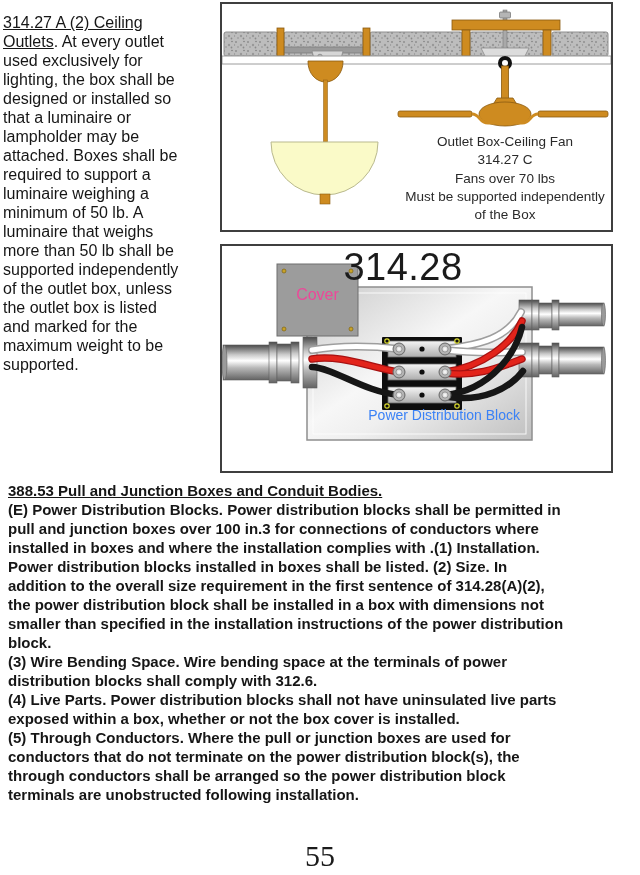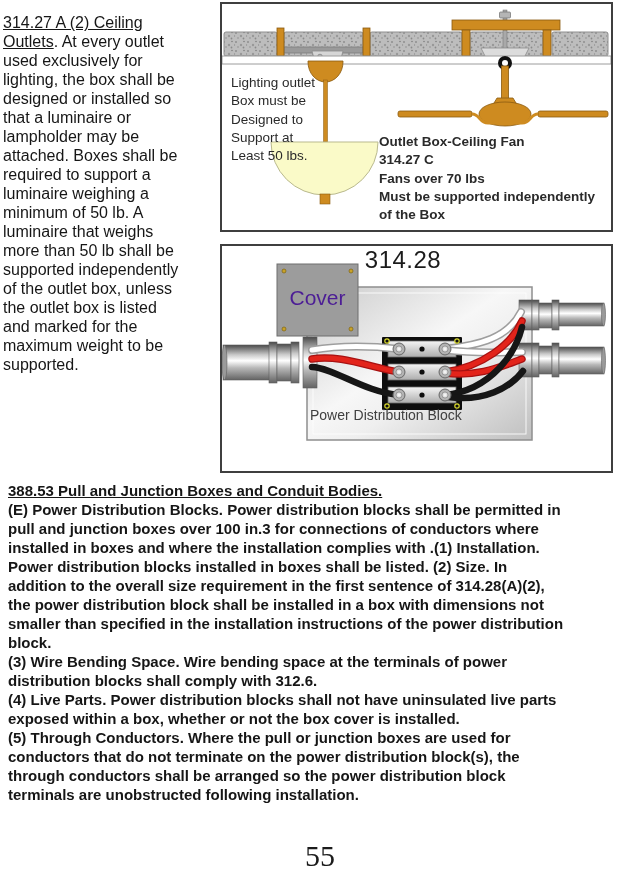--- a/index.html
+++ b/index.html
@@ -9,27 +9,27 @@
   
   .left-col{position:absolute;left:3px;top:13px;width:218px;
             font-weight:normal;font-size:16px;line-height:19px;color:#161616;}
   .left-col .hd{text-decoration:underline;}
   
   .fig{position:absolute;border:2px solid #3F3F3F;background:#fff;box-sizing:border-box;}
   #fig1{left:220px;top:2px;width:393px;height:230px;}
   #fig2{left:220px;top:244px;width:393px;height:229px;}
   .fig svg{position:absolute;left:0;top:0;}
   .cap{position:absolute;font-size:13.5px;line-height:18.3px;color:#2a2a2a;font-weight:normal;}
-  .cap.center{text-align:left;font-weight:bold;}
+  .cap.center{text-align:center;}
   #fig2-title{position:absolute;left:81px;top:0px;width:200px;text-align:center;
-              font-size:24px;color:#1b1b1b;letter-spacing:0.5px;}
+              font-size:38px;color:#1b1b1b;letter-spacing:0.5px;}
   #cover-label{position:absolute;left:55px;top:40px;width:81px;text-align:center;
-               font-size:21px;color:#4c1d95;}
-  #block-label{position:absolute;left:88px;top:161px;width:210px;text-align:left;
-               font-size:14px;color:#404040;}
+               font-size:16px;color:#ec4899;}
+  #block-label{position:absolute;left:88px;top:161px;width:210px;text-align:right;
+               font-size:14px;color:#3b82f6;}
   
   .bottom-col{position:absolute;left:8px;top:481px;width:632px;
               font-weight:bold;font-size:15px;line-height:19px;color:#161616;}
   .bottom-col .hd{text-decoration:underline;display:block;}
   
   .page-num{position:absolute;left:0;top:839px;width:640px;text-align:center;
             font-family:"Liberation Serif",serif;font-size:30px;color:#1b1b1b;}
 </style>
 </head>
 <body>
@@ -116,25 +116,20 @@
       <g fill="#CE8B20" stroke="#8A5A10" stroke-width="0.8">
         <rect x="279.5" y="62" width="7" height="33"></rect>
         <path d="M 275,94 L 291,94 L 297,104 L 269,104 Z"></path>
         <ellipse cx="283" cy="110" rx="26" ry="12"></ellipse>
         <rect x="176" y="107" width="74" height="6" rx="2"></rect>
         <rect x="316" y="107" width="70" height="6" rx="2"></rect>
         <path d="M 250,110 C 258,110 257,119 266,119 L 272,119" fill="none" stroke="#CE8B20" stroke-width="3"></path>
         <path d="M 316,110 C 308,110 309,119 300,119 L 294,119" fill="none" stroke="#CE8B20" stroke-width="3"></path>
       </g>
     </svg>
-    <div class="cap pre" style="left:9px;top:70px;width:130px;">Lighting outlet
-Box must be
-Designed to
-Support at
-Least 50 lbs.</div>
     <div class="cap center pre" style="left:157px;top:129px;width:252px;">Outlet Box-Ceiling Fan
 314.27 C
 Fans over 70 lbs
 Must be supported independently
 of the Box</div>
   </div>
 
   <div class="fig" id="fig2">
     <svg width="389" height="225" viewBox="0 0 389 225">
       <defs>

